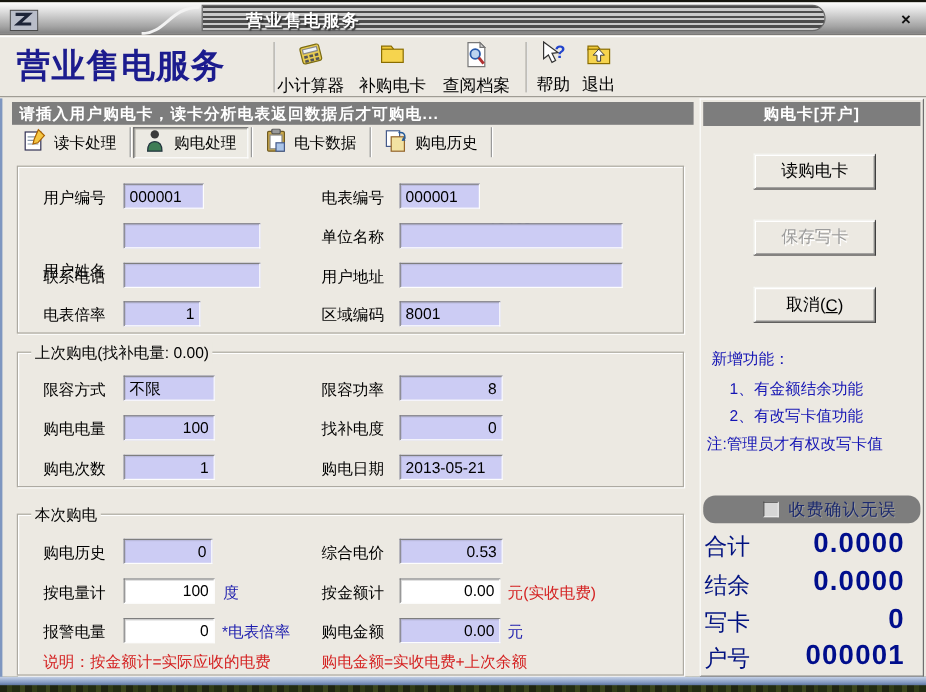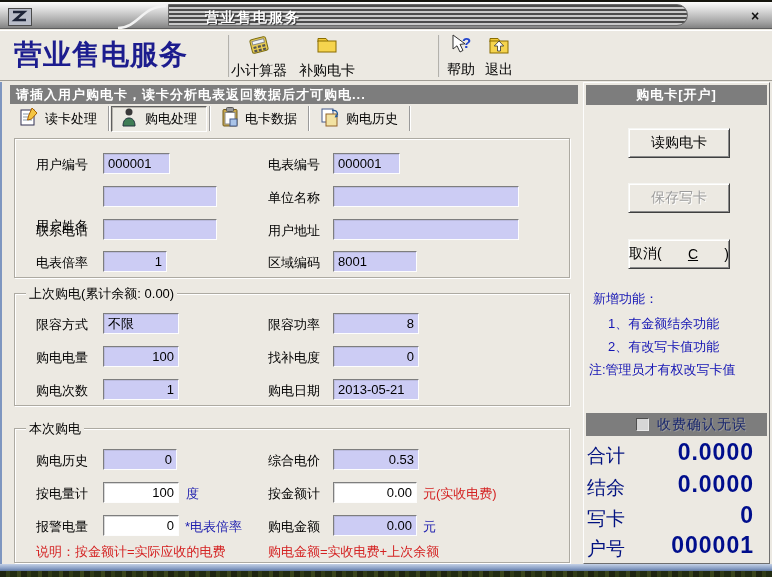--- a/index.html
+++ b/index.html
@@ -55,21 +55,21 @@
 
   
   .side { position:absolute; left:583px; top:82px; width:187px; height:482px; background:#ece9e2;
     border:1px solid; border-color:#fdfdfd #6f6f6f #6f6f6f #fdfdfd; }
   .side-header { position:absolute; left:2px; top:2px; width:181px; height:20px; justify-content:center; letter-spacing:1px; }
   .btn { position:absolute; left:44px; width:102px; height:30px; background:#ece9e2; font-size:14px; color:#000;
     border:1px solid; border-color:#f6f6f3 #3f3f3f #3f3f3f #f6f6f3;
     box-shadow:inset 1px 1px 0 #fff, inset -1px -1px 0 #8a8a8a; display:flex; align-items:center; justify-content:center; cursor:default; }
   .btn.disabled { color:#9c9c9c; text-shadow:1px 1px 0 #fff; }
   .feat { position:absolute; font-size:13px; color:#1414b4; white-space:nowrap; }
-  .confirm-bar { position:absolute; left:2px; top:330px; width:181px; height:23px; background:#7d7d7d; display:flex; align-items:center; }
+  .confirm-bar { position:absolute; left:2px; top:330px; width:181px; height:23px; background:#7d7d7d; display:flex; align-items:center;border-radius:10px; }
   .checkbox { width:13px; height:13px; background:#d6d6d6; border:1px solid; border-color:#4f4f4f #e9e9e9 #e9e9e9 #4f4f4f; margin-left:50px; }
   .confirm-label { font-size:14px; color:#1c2a6e; margin-left:8px; text-shadow:1px 1px 0 #9a9a9a; letter-spacing:1px; }
   .tot-label { position:absolute; left:3px; font-size:19px; color:#001180; }
   .tot-value { position:absolute; right:15px; font-size:23px; font-weight:bold; color:#000e8c; letter-spacing:1px; }
 </style>
 </head>
 <body>
 
 <div class="screen">
   <div class="window">
@@ -114,20 +114,31 @@
       </div>
       <div class="tool-item" style="left:296px;width:62px;">
         <span>
           <svg width="24" height="23">
               <path d="M3 8 v-3.5 h8 l2 2.5" fill="#f2ca38" stroke="#8a6d00"></path>
           <rect x="3" y="7" width="18" height="11" fill="#f6d44e" stroke="#8a6d00"></rect>
             </svg>
         </span>
         <span class="tlabel">补购电卡</span>
       </div>
+      <div class="tool-item" style="left:366px;width:62px;">
+        <span>
+          <svg width="22" height="23">
+              <path d="M4 1.5 h10 l4 4 v16 h-14 z" fill="#fff" stroke="#777"></path>
+          <path d="M14 1.5 l4 4 h-4 z" fill="#d8d8d8" stroke="#777"></path>
+          <circle cx="10" cy="11" r="4" fill="#bcd4f0" stroke="#2a5aaa" stroke-width="1.5"></circle>
+          <line x1="13" y1="14" x2="17" y2="19" stroke="#b03030" stroke-width="2.5"></line>
+            </svg>
+        </span>
+        <span class="tlabel">查阅档案</span>
+      </div>
       <div class="tb-sep" style="left:438px;"></div>
       <div class="tool-item" style="left:444px;width:34px;">
         <span>
           <svg width="24" height="22">
               <path d="M4 1 l0 14 4 -3.2 3 6.2 3 -1.6 -3 -6 5 -0.6 z" fill="#fff" stroke="#333"></path>
           <text x="13" y="14" font-size="15" font-weight="bold" fill="#2244cc">?</text>
             </svg>
         </span>
         <span class="tlabel">帮助</span>
       </div>
@@ -214,21 +225,21 @@
       <span class="lbl" style="left:253px;top:83px;">用户地址</span>
       <div class="field" style="left:318px;top:80px;width:186px;"></div>
 
       <span class="lbl" style="left:21px;top:115px;">电表倍率</span>
       <div class="field r" style="left:88px;top:112px;width:64px;">1</div>
       <span class="lbl" style="left:253px;top:115px;">区域编码</span>
       <div class="field" style="left:318px;top:112px;width:84px;">8001</div>
     </div>
 
     <div class="group" style="left:14px;top:293px;width:556px;height:113px;">
-      <span class="group-title">上次购电(累计余额: 0.00)</span>
+      <span class="group-title">上次购电(找补电量: 0.00)</span>
       <span class="lbl" style="left:21px;top:22px;">限容方式</span>
       <div class="field" style="left:88px;top:19px;width:76px;">不限</div>
       <span class="lbl" style="left:253px;top:22px;">限容功率</span>
       <div class="field r" style="left:318px;top:19px;width:86px;">8</div>
 
       <span class="lbl" style="left:21px;top:55px;">购电电量</span>
       <div class="field r" style="left:88px;top:52px;width:76px;">100</div>
       <span class="lbl" style="left:253px;top:55px;text-align:center;">找补电度</span>
       <div class="field r" style="left:318px;top:52px;width:86px;">0</div>
 
@@ -261,21 +272,21 @@
 
       <span class="redtext" style="left:253px;top:114px;">购电金额=实收电费+上次余额</span>
       <span class="redtext" style="left:21px;top:114px;">说明：按金额计=实际应收的电费</span>
     </div>
 
     <div class="side">
       <div class="darkbar side-header">购电卡[开户]</div>
 
       <div class="btn" style="top:45px;">读购电卡</div>
       <div class="btn disabled" style="top:100px;">保存写卡</div>
-      <div class="btn" style="top:156px;justify-content:space-between;">
+      <div class="btn" style="top:156px;">
           <span>取消(</span>
           <span style="text-decoration:underline;">C</span>
           <span>)</span>
         </div>
 
       <span class="feat" style="left:9px;top:207px;">新增功能：</span>
       <span class="feat" style="left:24px;top:232px;">1、有金额结余功能</span>
       <span class="feat" style="left:24px;top:255px;">2、有改写卡值功能</span>
       <span class="feat" style="left:5px;top:278px;">注:管理员才有权改写卡值</span>
 

